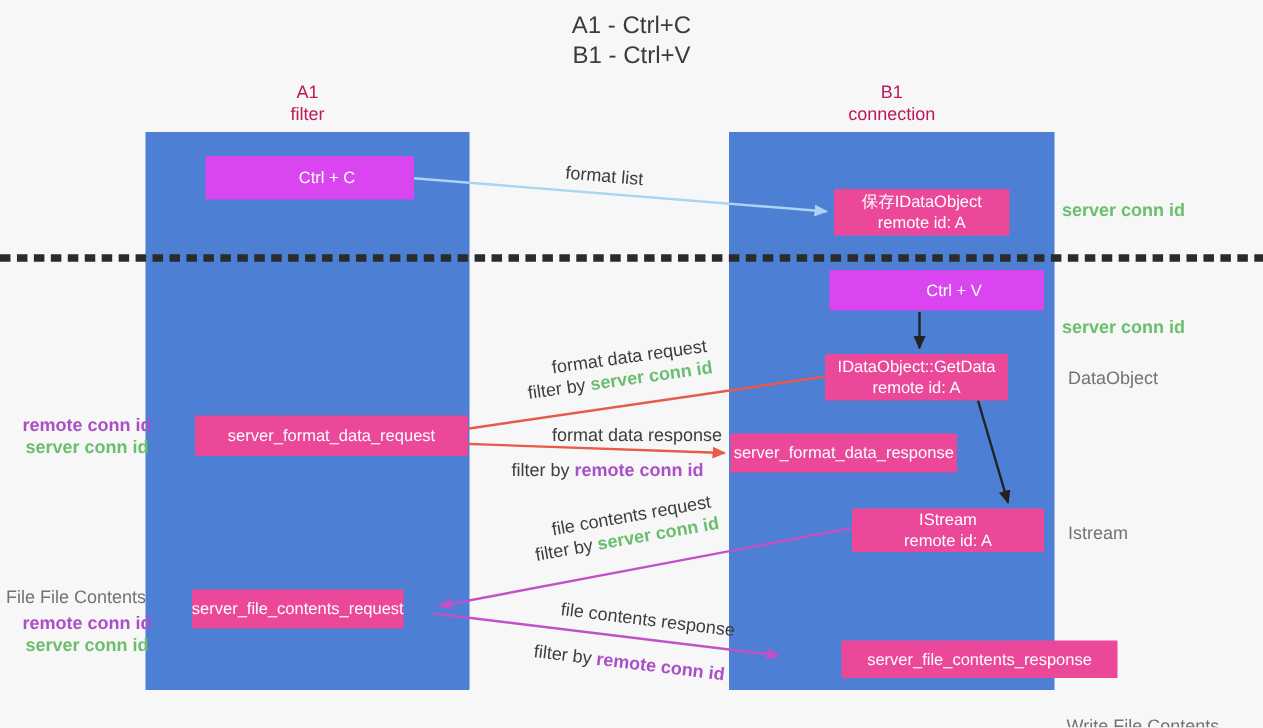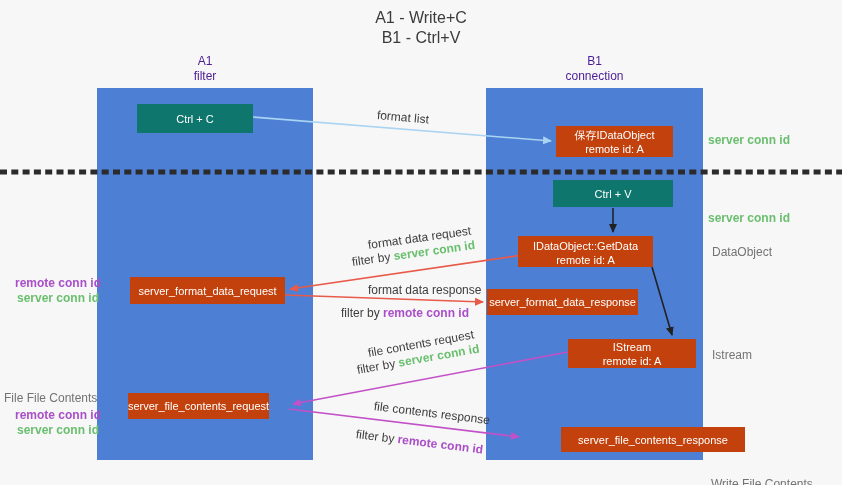--- a/index.html
+++ b/index.html
@@ -1,39 +1,39 @@
 <!DOCTYPE html>
 <html><head>
 <meta charset="utf-8">
 <style>
   html,body{margin:0;padding:0;background:#f7f7f7;}
   .stage{position:relative;width:842px;height:485px;background:#f7f7f7;
          font-family:"Liberation Sans",sans-serif;overflow:hidden;}
   .abs{position:absolute;}
   .title{top:8px;left:0;width:842px;text-align:center;font-size:16px;color:#3b3b3b;line-height:20px;}
-  .lane-header{font-size:12px;color:#4c1d95;text-align:center;line-height:15px;z-index:3;}
+  .lane-header{font-size:12px;color:#be185d;text-align:center;line-height:15px;z-index:3;}
   .lane{background:#4d7fd4;z-index:1;}
   svg.arrows{position:absolute;top:0;left:0;z-index:2;pointer-events:none;}
   .node{z-index:3;display:flex;flex-direction:column;align-items:center;justify-content:center;
         color:#ffffff;font-size:11px;line-height:14px;text-align:center;}
-  .green-node{background:#0f766e;}
-  .orange-node{background:#c2410c;}
+  .green-node{background:#d946ef;padding-left:23px;}
+  .orange-node{background:#ec4899;}
   .side-label{z-index:3;font-size:12px;color:#737373;white-space:nowrap;}
   .g-bold{color:#6abf6e;font-weight:bold;}
   .p-bold{color:#aa4fc8;font-weight:bold;}
   .conn-block{z-index:3;width:96px;text-align:center;font-size:12px;line-height:15px;font-weight:bold;white-space:nowrap;}
   .arrow-label{z-index:3;font-size:12px;color:#3d3d3d;white-space:nowrap;transform-origin:left center;}
 </style>
 </head>
 <body>
 
 <div class="stage">
 
   <div class="abs title">
-    <div>A1 - Write+C</div>
+    <div>A1 - Ctrl+C</div>
     <div>B1 - Ctrl+V</div>
   </div>
 
   <div class="abs lane-header" style="left:97px;top:54px;width:216px;">
     <div>A1</div>
     <div>filter</div>
   </div>
   <div class="abs lane-header" style="left:486px;top:54px;width:217px;">
     <div>B1</div>
     <div>connection</div>
@@ -81,26 +81,26 @@
 
   <div class="abs node orange-node" style="left:556px;top:126px;width:117px;height:31px;">
     <div>保存IDataObject</div>
     <div>remote id: A</div>
   </div>
 
   <div class="abs node green-node" style="left:553px;top:180px;width:120px;height:27px;">
     <div>Ctrl + V</div>
   </div>
 
-  <div class="abs node orange-node" style="left:518px;top:236px;width:135px;height:31px;justify-content:flex-end;">
+  <div class="abs node orange-node" style="left:550px;top:236px;width:122px;height:31px;">
     <div>IDataObject::GetData</div>
     <div>remote id: A</div>
   </div>
 
-  <div class="abs node orange-node" style="left:130px;top:277px;width:155px;height:27px;">
+  <div class="abs node orange-node" style="left:130px;top:277px;width:182px;height:27px;">
     <div>server_format_data_request</div>
   </div>
 
   <div class="abs node orange-node" style="left:487px;top:289px;width:151px;height:26px;text-align:right;">
     <div>server_format_data_response</div>
   </div>
 
   <div class="abs node orange-node" style="left:568px;top:339px;width:128px;height:29px;">
     <div>IStream</div>
     <div>remote id: A</div>

